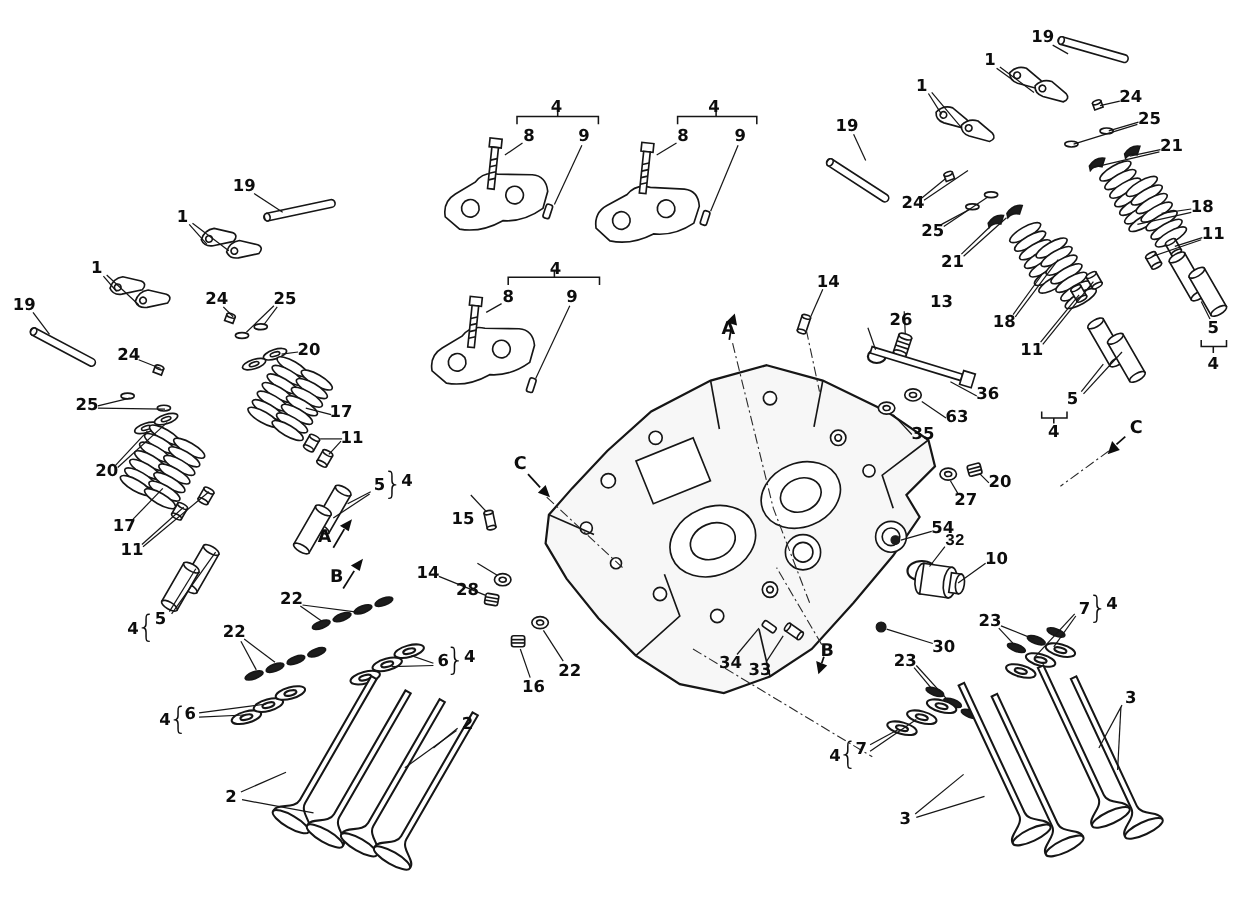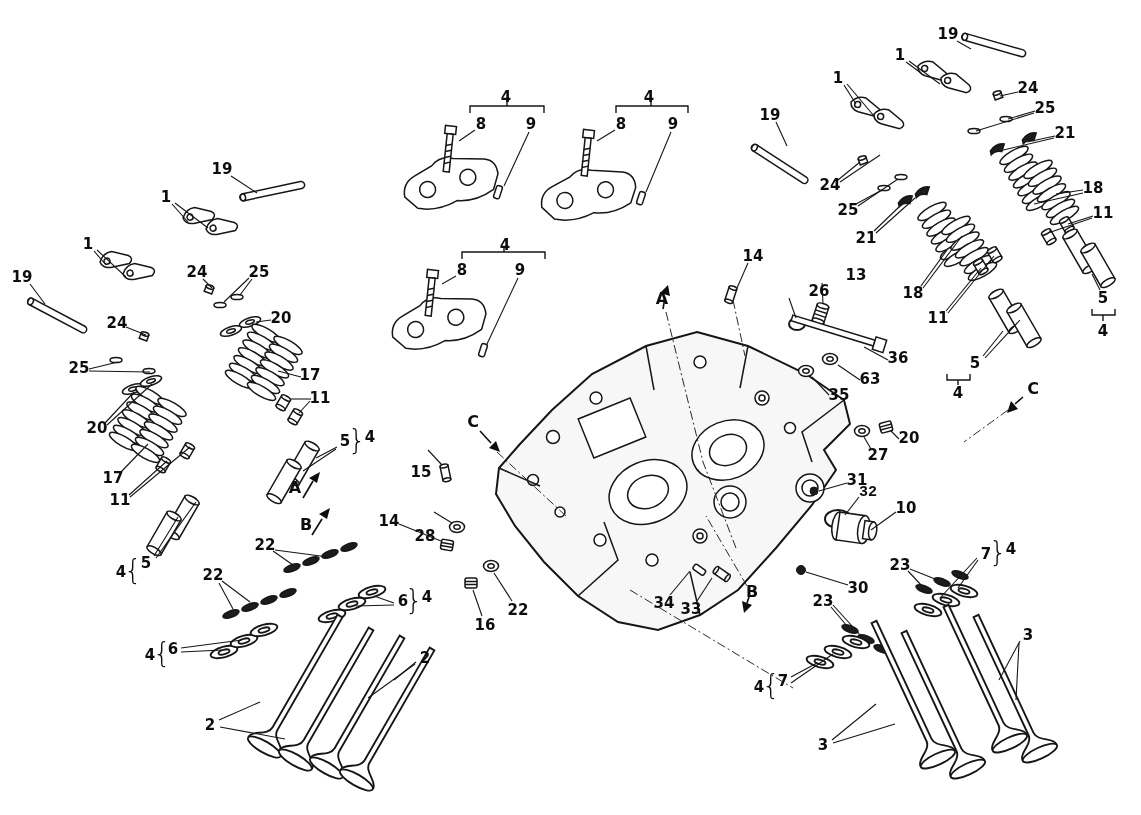--- a/index.html
+++ b/index.html
@@ -475,21 +475,21 @@
       <span style="left: 462px; top: 270px;">8</span>
       <span style="left: 520px; top: 270px;">9</span>
       <span style="left: 753px; top: 256px;">14</span>
       <span style="left: 784px; top: 291px; margin-left: 35px;">26</span>
       <span style="left: 856px; top: 275px;">13</span>
       <span style="left: 898px; top: 358px;">36</span>
       <span style="left: 870px; top: 379px;">63</span>
       <span style="left: 839px; top: 395px;">35</span>
       <span style="left: 909px; top: 438px;">20</span>
       <span style="left: 878px; top: 455px; text-align: center;">27</span>
-      <span style="left: 857px; top: 480px;">31</span>
+      <span style="left: 857px; top: 480px;">54</span>
       <span style="left: 868px; top: 492px; font-family: Liberation Mono, monospace;">32</span>
       <span style="left: 906px; top: 508px;">10</span>
       <span style="left: 858px; top: 588px;">30</span>
       <span style="left: 421px; top: 444px; margin-top: 28px;">15</span>
       <span style="left: 425px; top: 536px;">28</span>
       <span style="left: 389px; top: 521px;">14</span>
       <span style="left: 485px; top: 625px;">16</span>
       <span style="left: 518px; top: 610px;">22</span>
       <span style="left: 664px; top: 603px;">34</span>
       <span style="left: 691px; top: 609px;">33</span>

